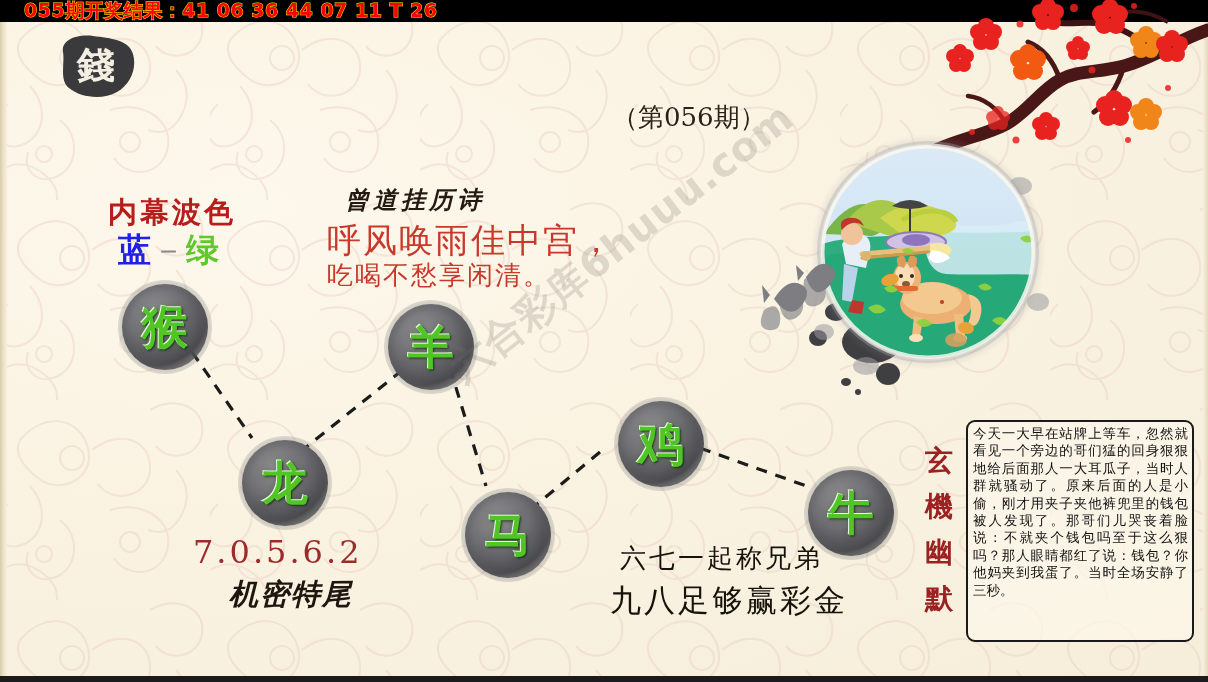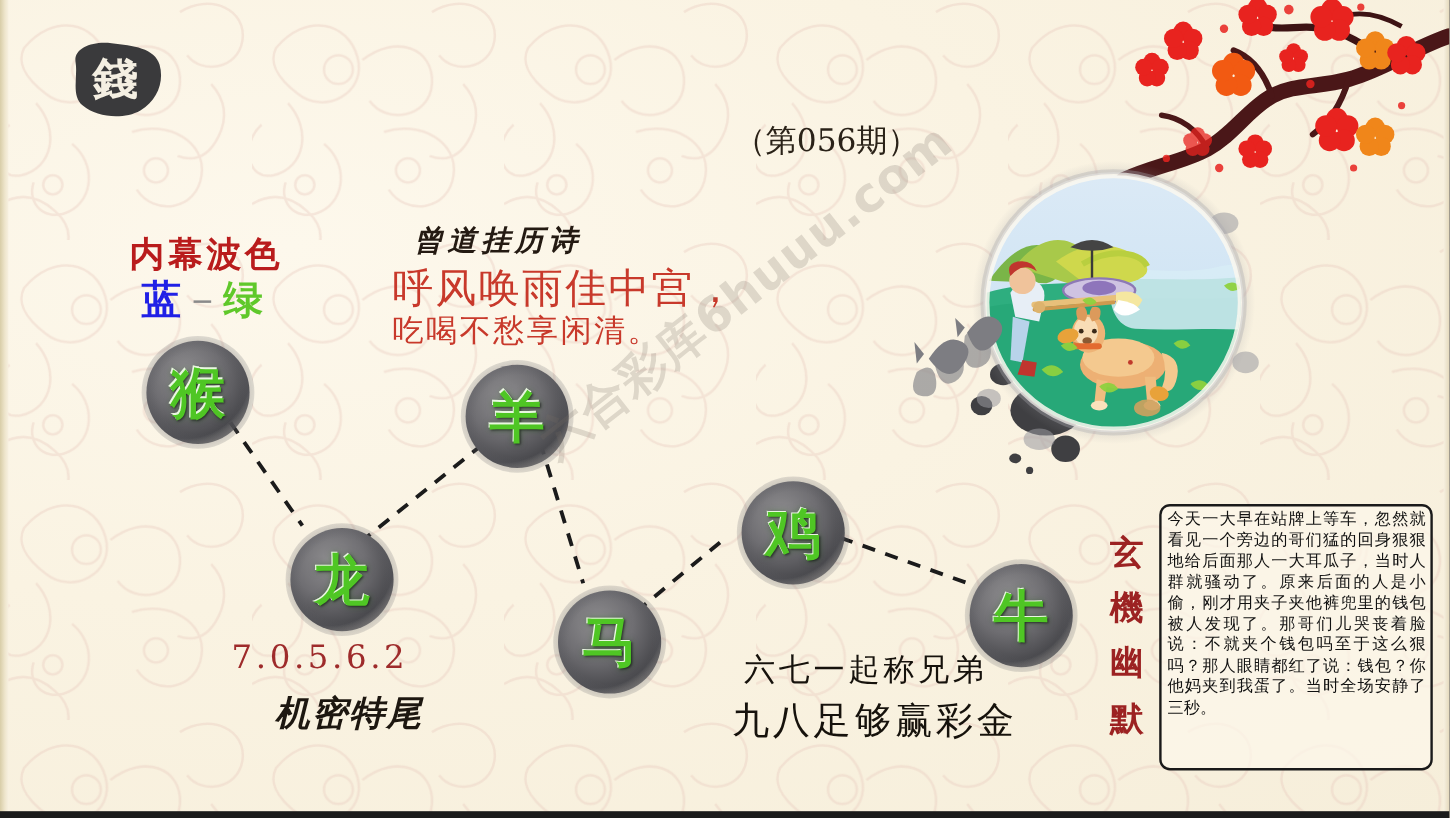--- a/index.html
+++ b/index.html
@@ -156,21 +156,21 @@
     line-height:1;
   }
 
   
   .links{position:absolute;left:0;top:0;width:1208px;height:682px;pointer-events:none;}
 
   
   .tail-nums{
     position:absolute;left:193px;top:533px;
     font-family:"DejaVu Serif","Liberation Serif",serif;
-    font-size:27px;color:#9e2b2b;letter-spacing:3px;white-space:nowrap;
+    font-size:32px;color:#9e2b2b;letter-spacing:3px;white-space:nowrap;
   }
   .tail-label{
     position:absolute;left:229px;top:575px;
     font-family:"DejaVu Serif","Liberation Serif",serif;
     font-size:29px;font-weight:bold;color:#1d1710;
     font-style:italic;letter-spacing:2px;white-space:nowrap;
   }
   .rhyme-1{
     position:absolute;left:592px;top:541px;
     font-family:Liberation Sans, sans-serif;
@@ -242,20 +242,23 @@
           <path d="M0 170 q24 -14 46 6 q20 18 4 40"></path>
         </g>
       </pattern>
     </defs>
     <rect x="0" y="0" width="1208" height="682" fill="url(#flor)"></rect>
   </svg>
 
   <div class="edge-l"></div>
   <div class="edge-r"></div>
 
+  <div class="topbar">
+    <div class="topbar-text">055期开奖结果：41 06 36 44 07 11 T 26</div>
+  </div>
 
   <svg class="branch" viewBox="0 0 280 165">
     <g>
       <path d="M280 30 C250 40, 225 58, 196 66 C170 73, 150 70, 132 80 C112 91, 100 112, 78 124 C58 135, 34 138, 8 150" stroke="#4a1718" stroke-width="13" fill="none" stroke-linecap="round"></path>
       <path d="M230 52 C212 40, 196 28, 176 24 C158 20, 142 26, 126 22" stroke="#3d1314" stroke-width="6" fill="none" stroke-linecap="round"></path>
       <path d="M196 66 C190 86, 180 102, 166 112" stroke="#4a1718" stroke-width="5" fill="none" stroke-linecap="round"></path>
       <path d="M132 80 C126 62, 116 48, 100 42" stroke="#4a1718" stroke-width="5" fill="none" stroke-linecap="round"></path>
       <path d="M78 124 C70 108, 56 98, 40 96" stroke="#4a1718" stroke-width="4.5" fill="none" stroke-linecap="round"></path>
       <path d="M240 22 C226 14, 212 10, 198 12" stroke="#3d1314" stroke-width="4" fill="none"></path>
     </g>

